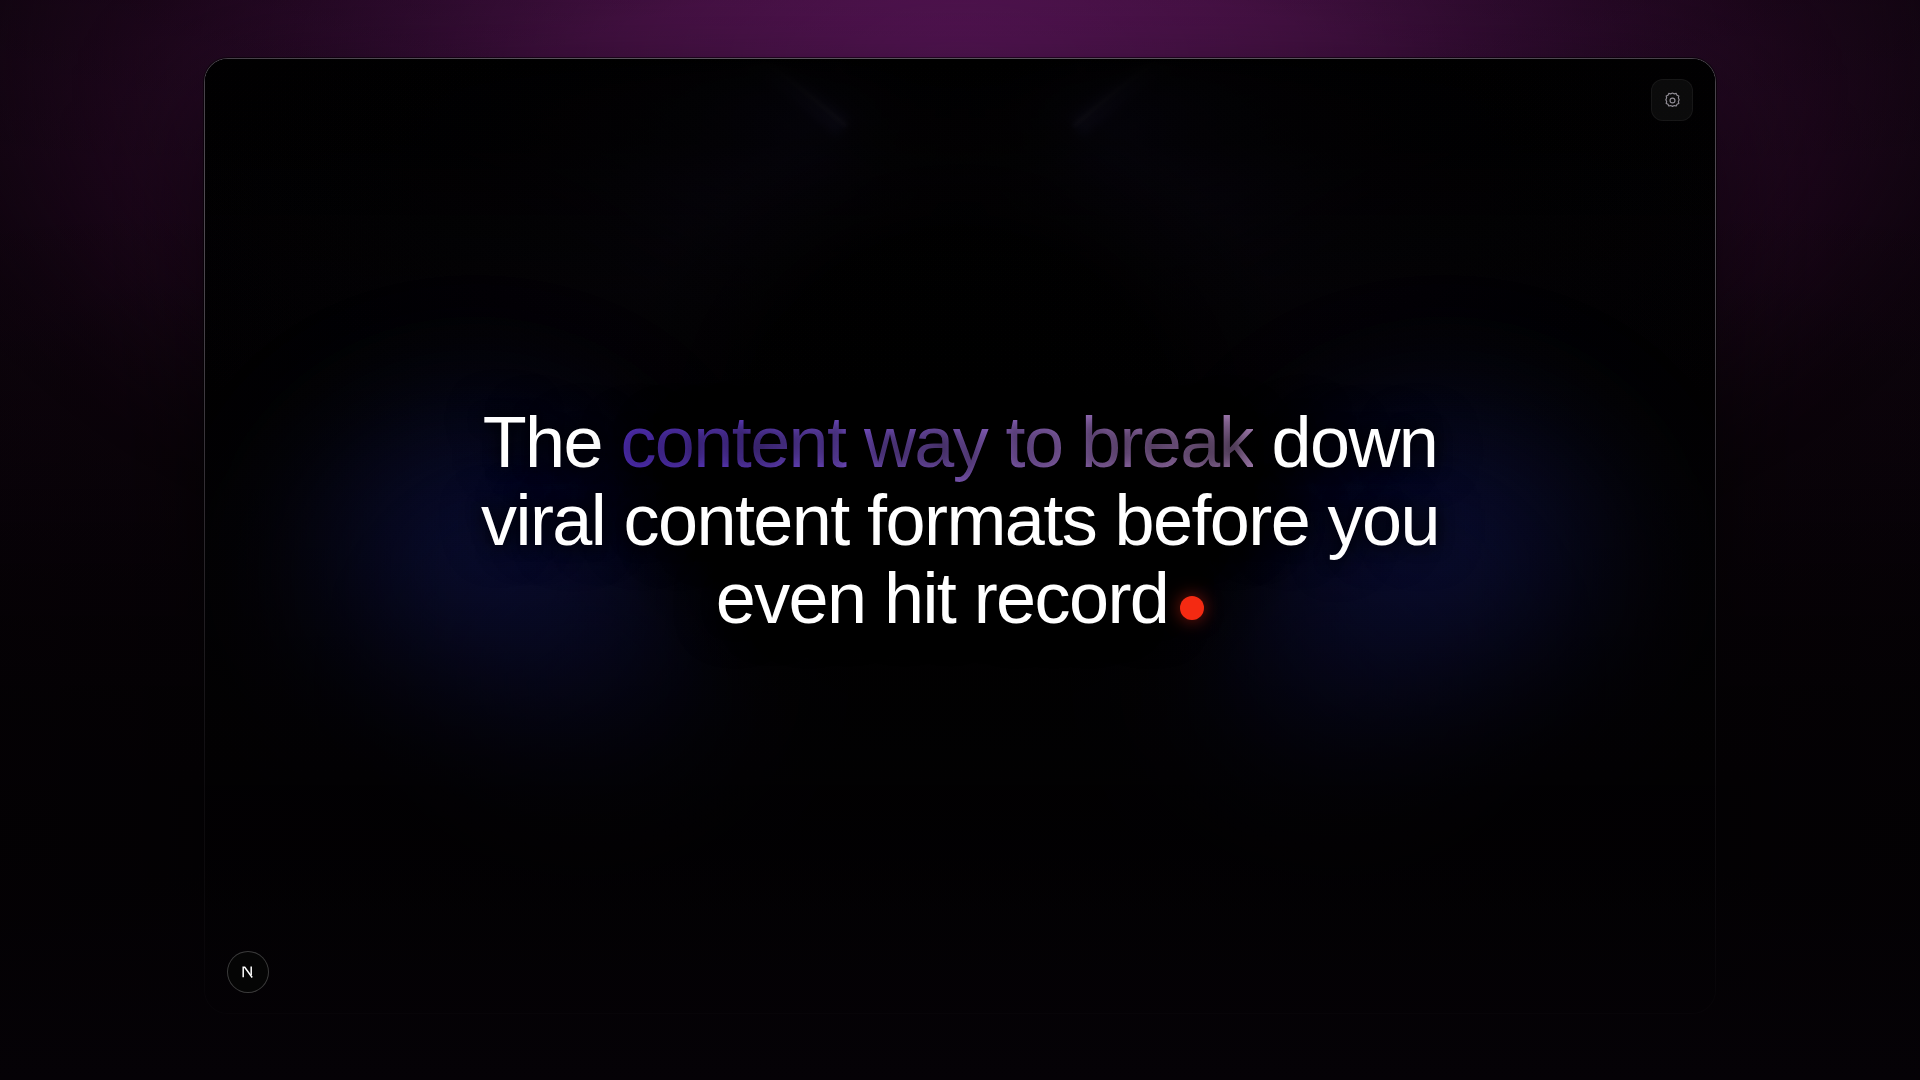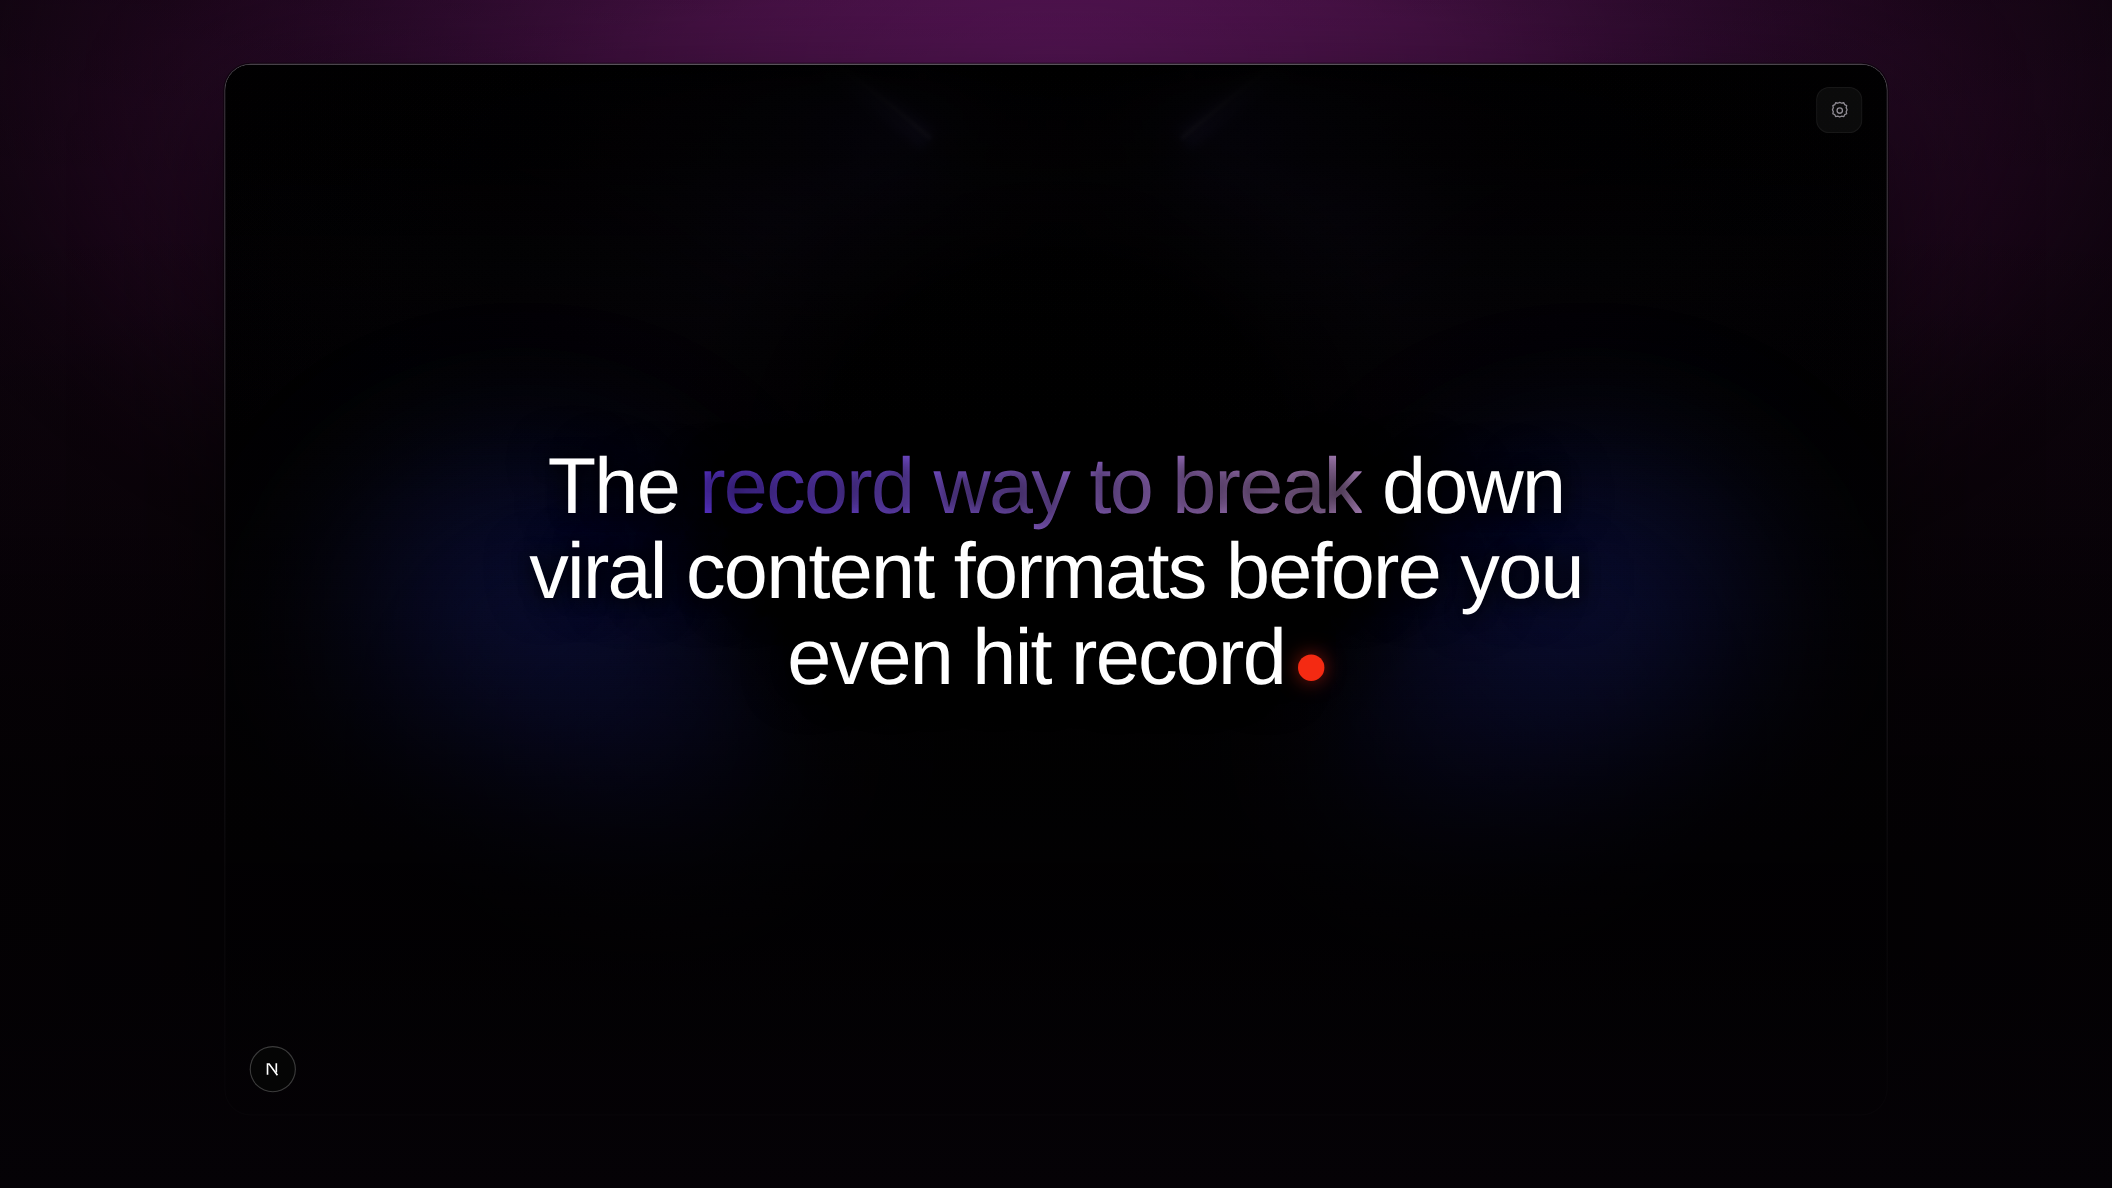--- a/index.html
+++ b/index.html
@@ -412,21 +412,21 @@
 
     <div id="settings-button" title="Settings">
       <span class="sr">Settings</span>
       <svg width="19" height="19" viewBox="0 0 24 24" fill="none" aria-hidden="true">
         <path d="M12 2.6l2.3 1.0 2.4-.55 1.0 2.25 2.25 1.0-.55 2.4 1.0 2.3-1.0 2.3.55 2.4-2.25 1.0-1.0 2.25-2.4-.55-2.3 1.0-2.3-1.0-2.4.55-1.0-2.25-2.25-1.0.55-2.4-1.0-2.3 1.0-2.3-.55-2.4 2.25-1.0 1.0-2.25 2.4.55z" stroke="rgba(225,218,230,0.62)" stroke-width="1.5" stroke-linejoin="round"></path>
         <circle cx="12" cy="12" r="3.1" stroke="rgba(225,218,230,0.62)" stroke-width="1.5"></circle>
       </svg>
     </div>
 
     <div id="headline-wrap">
-      <h1 id="headline"><span>The </span><span class="accent">record way to break</span><span> down viral content formats before you even hit record</span><span id="record-dot"></span></h1>
+      <h1 id="headline"><span>The </span><span class="accent">content way to break</span><span> down viral content formats before you even hit record</span><span id="record-dot"></span></h1>
     </div>
 
     <div id="brand-badge">
       <svg width="26" height="26" viewBox="0 0 26 26" fill="none" aria-hidden="true">
         <path d="M8.2 17.4V8.3h1.55l7.0 9.6" stroke="#ffffff" stroke-width="1.5" stroke-linecap="square" stroke-linejoin="miter"></path>
         <path d="M16.2 8.3v7.0" stroke="#ffffff" stroke-width="1.5" stroke-linecap="square"></path>
       </svg>
       <span class="sr">N</span>
     </div>
 

